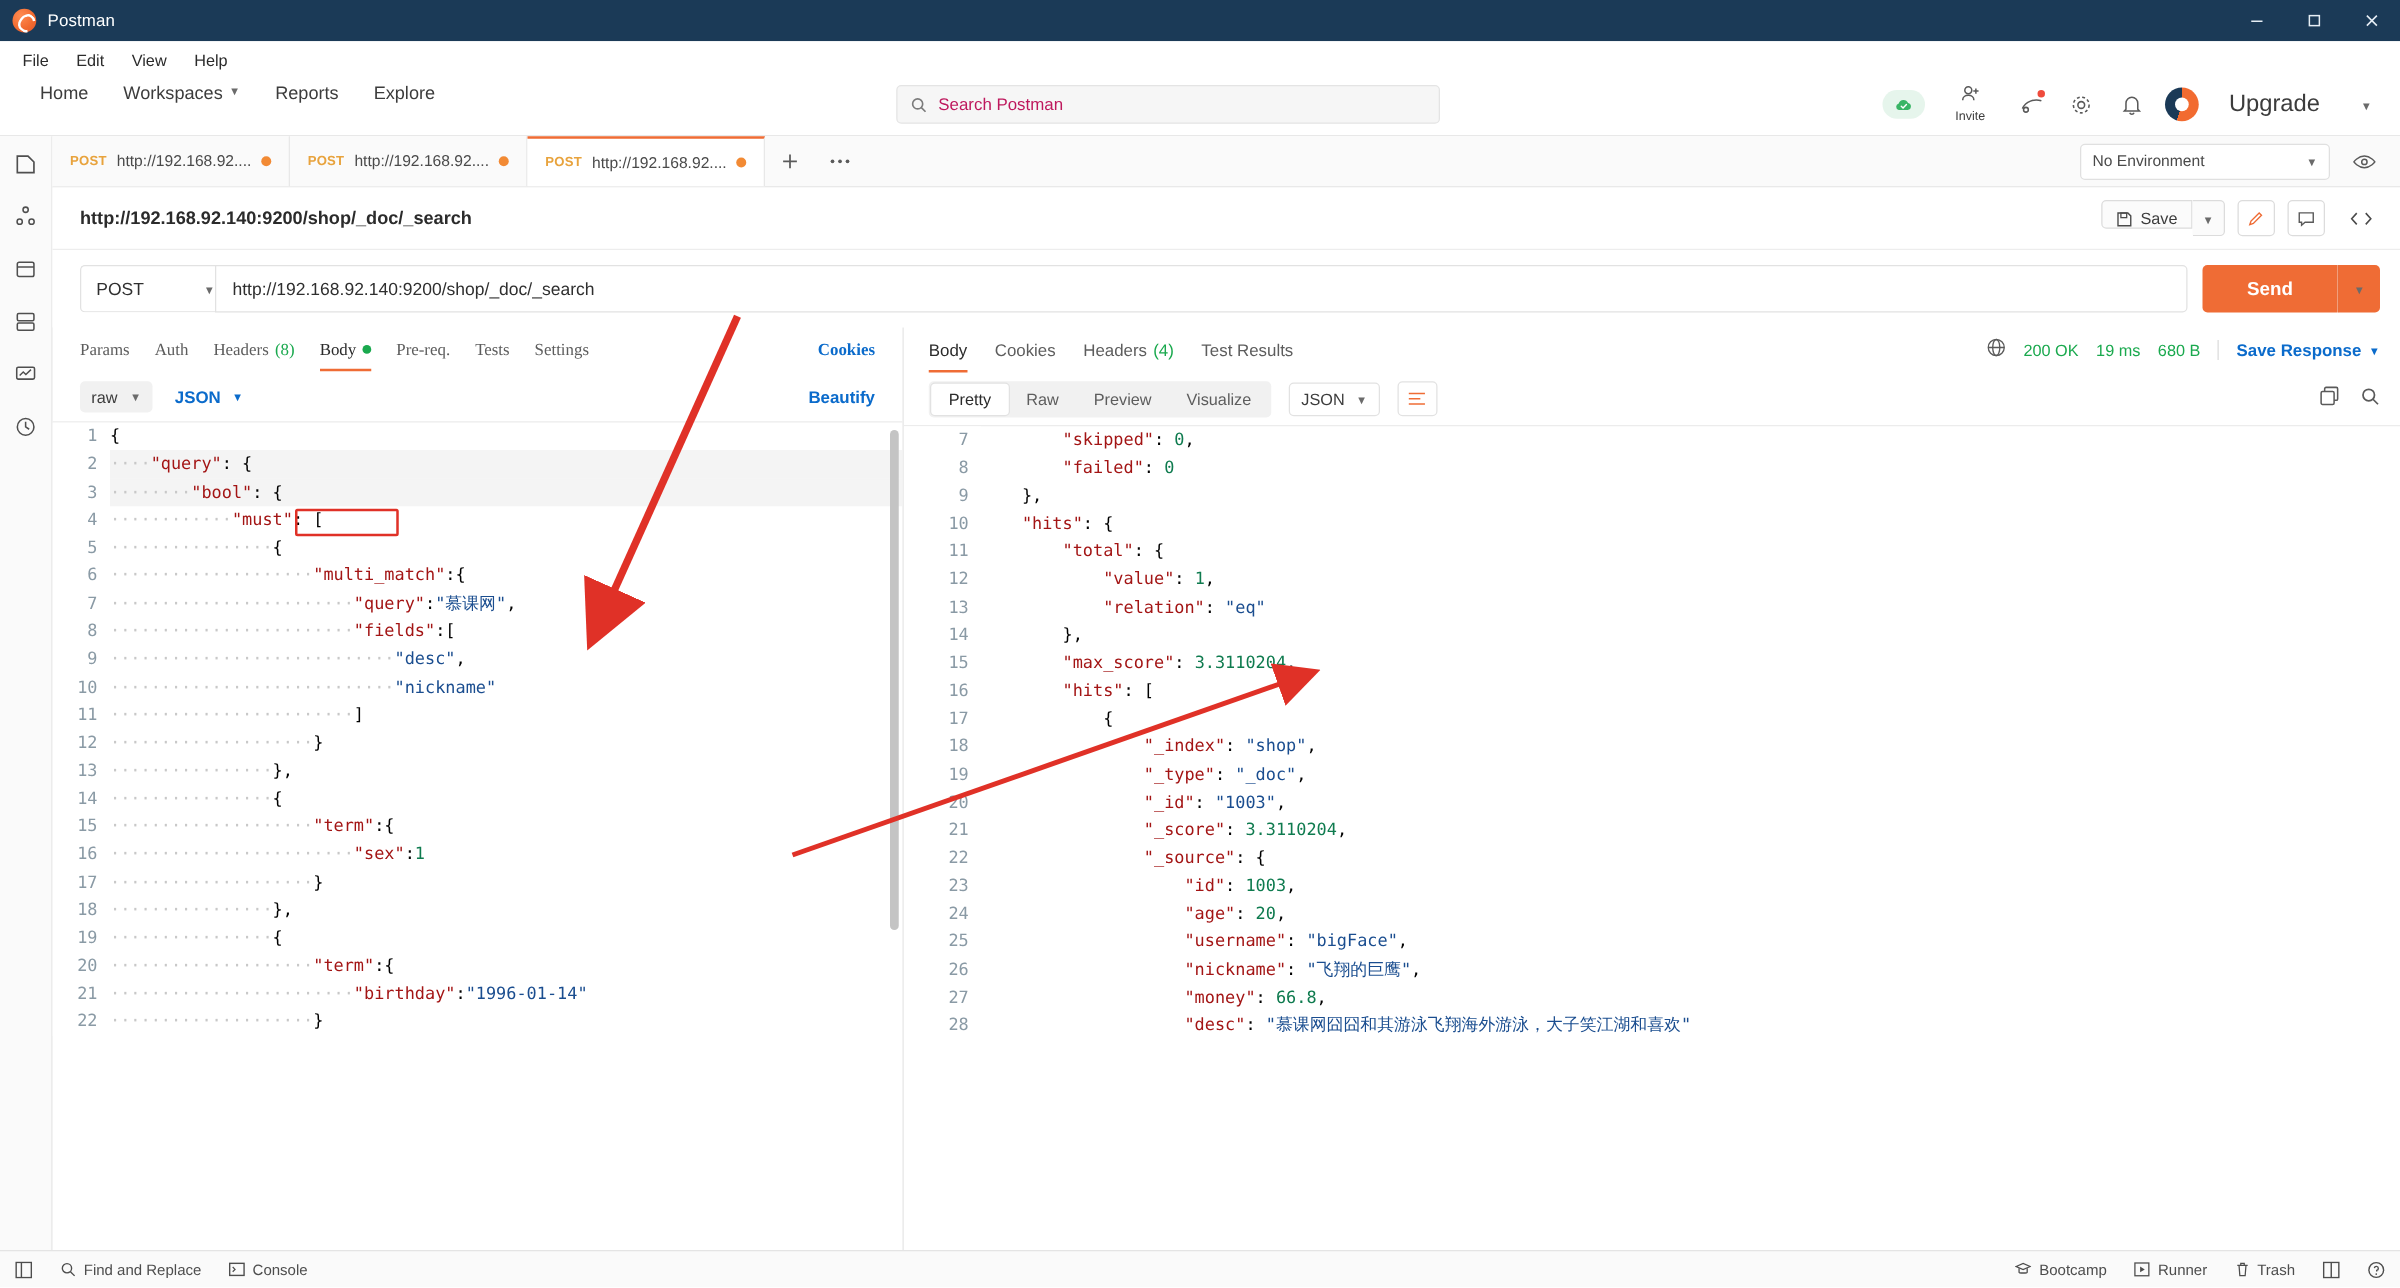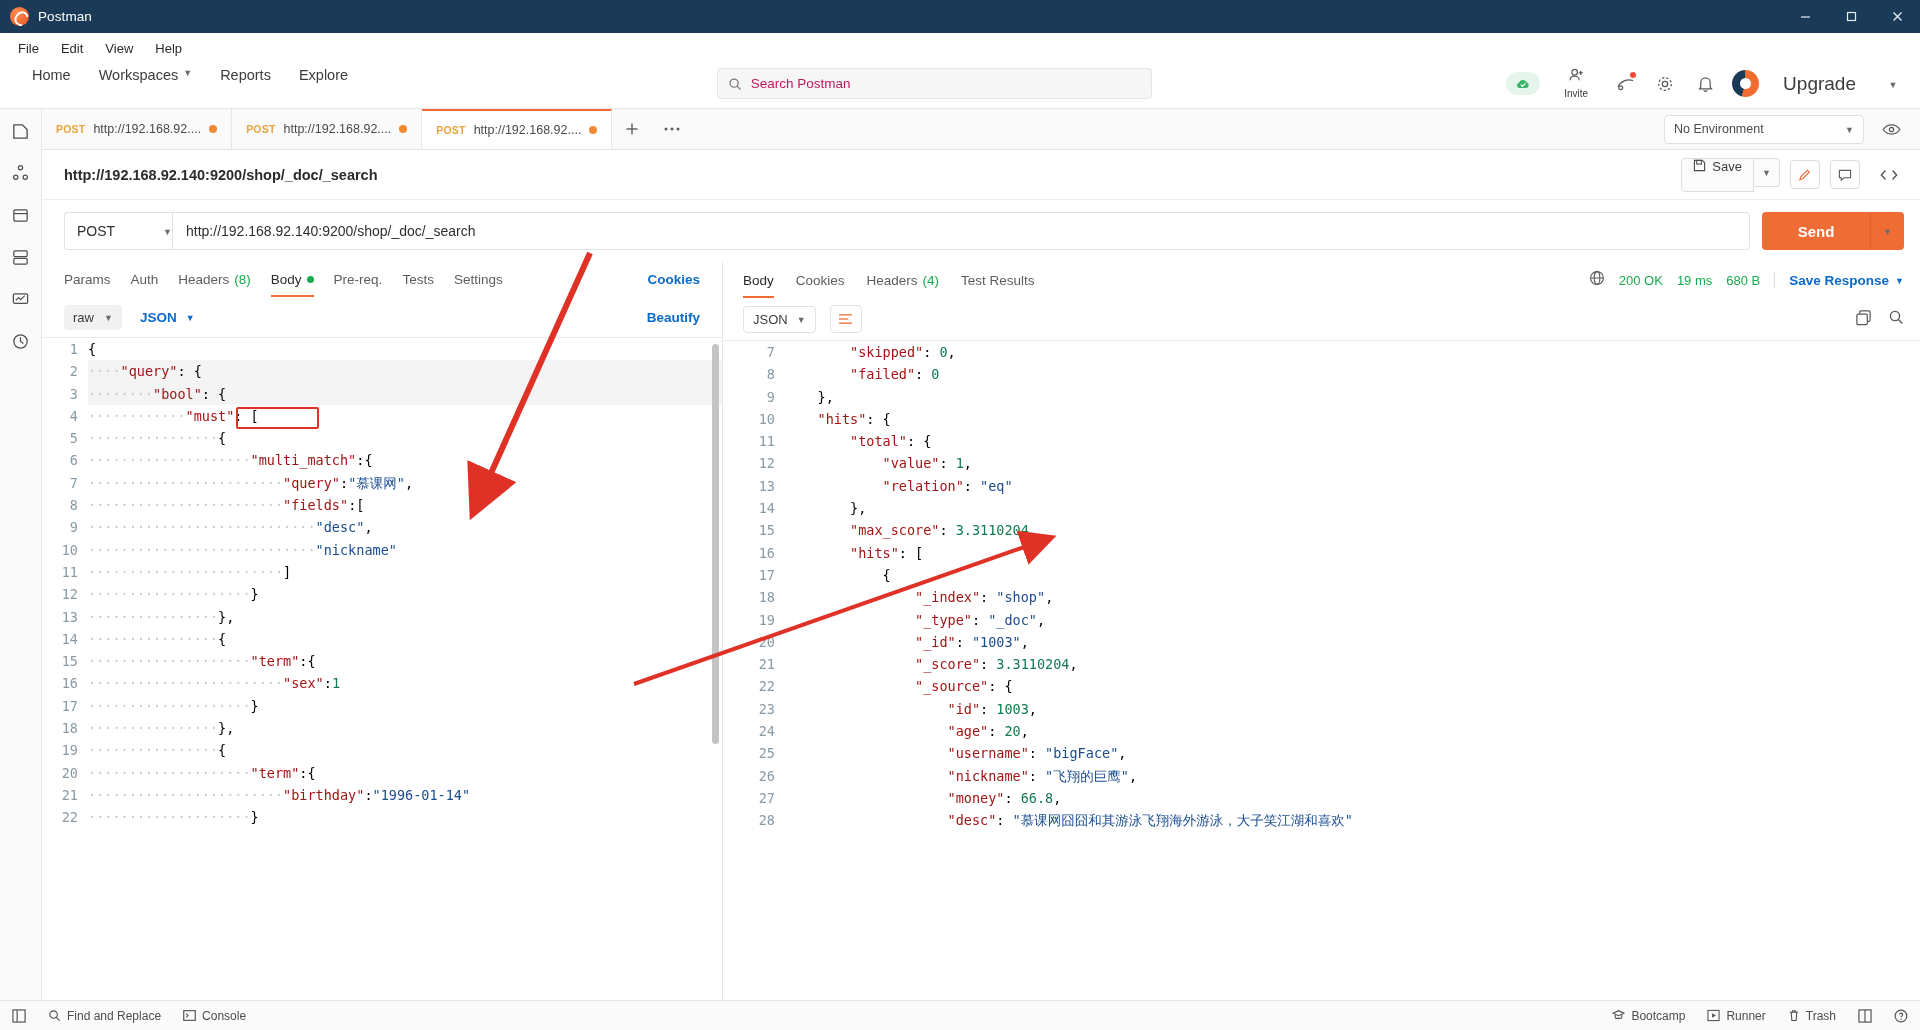--- a/index.html
+++ b/index.html
@@ -111,21 +111,21 @@
   }
 
   
   .reqtitle-row {
     height: 50px; display: flex; align-items: center; padding: 0 16px 0 22px;
     background: #fff; border-bottom: 1px solid #ededed; flex: 0 0 50px;
   }
   .reqtitle { font-size: 14.5px; color: #2b2b2b; font-weight: bold; }
   .rt-right { margin-left: auto; display: flex; align-items: center; gap: 10px; }
   .save-btn {
-    display: flex; align-items: flex-start; gap: 6px; height: 34px; padding: 0 11px;
+    display: flex; align-items: flex-end; gap: 6px; height: 23px; padding: 0 11px;
     border: 1px solid #dcdcdc; border-radius: 4px 0 0 4px; background: #fbfbfb;
     font-size: 13px; color: #3c3c3c;
   }
   .save-caret {
     width: 26px; height: 29px; border: 1px solid #dcdcdc; border-left: none;
     border-radius: 0 4px 4px 0; background: #fbfbfb; display: flex; align-items: center;
     justify-content: center; font-size: 10px; color: #555;
   }
   .sq-btn {
     width: 30px; height: 29px; border: 1px solid #dcdcdc; border-radius: 4px; background: #fff;
@@ -154,21 +154,21 @@
     display: flex; align-items: center; justify-content: center; border-left: 1px solid #e05f2b; font-size: 11px;
   }
 
   
   .splits { flex: 1 1 auto; display: flex; min-height: 0; }
   .pane-left { width: 680px; display: flex; flex-direction: column; min-height: 0; flex: 0 0 680px; }
   .pane-divider { width: 1px; background: #e6e6e6; flex: 0 0 1px; }
   .pane-right { flex: 1 1 auto; display: flex; flex-direction: column; min-height: 0; }
 
   .subtabs {
-    height: 35px; display: flex; align-items: center; padding: 0 22px; gap: 20px; flex: 0 0 35px;
+    height: 35px; display: flex; align-items: center; padding: 0 22px; gap: 20px; flex: 0 0 35px; font-family: Liberation Serif, serif;
   }
   .subtab { font-size: 13.5px; color: #5d5d5d; position: relative; height: 35px; display: flex; align-items: center; gap: 5px; }
   .subtab.active { color: #2b2b2b; }
   .subtab.active::after {
     content: ""; position: absolute; left: 0; right: 0; bottom: 0; height: 2px; background: #ef6c35;
   }
   .green-dot { width: 7px; height: 7px; border-radius: 50%; background: #1aa94e; }
   .count-green { color: #1aa94e; }
   .cookies-link { margin-left: auto; font-size: 13.5px; color: #0b6bcb; font-weight: bold; }
 
@@ -598,20 +598,26 @@
               <span class="meta-green">680 B</span>
               <span class="vdiv"></span>
               <span class="save-resp">
                 <span>Save Response</span>
                 <span class="caret" style="color:#0b6bcb">▼</span>
               </span>
             </div>
           </div>
 
           <div class="resp-fmtrow">
+            <div class="seg-group">
+              <div class="seg active">Pretty</div>
+              <div class="seg">Raw</div>
+              <div class="seg">Preview</div>
+              <div class="seg">Visualize</div>
+            </div>
             <div class="json-sel">
               <span>JSON</span>
               <span class="caret">▼</span>
             </div>
             <div class="wrap-btn">
               <svg width="15" height="12" viewBox="0 0 16 13">
                 <line x1="1" y1="2" x2="15" y2="2" stroke="#ef6c35" stroke-width="1.4"></line>
                 <line x1="1" y1="6.5" x2="11" y2="6.5" stroke="#ef6c35" stroke-width="1.4"></line>
                 <line x1="1" y1="11" x2="15" y2="11" stroke="#ef6c35" stroke-width="1.4"></line>
               </svg>

